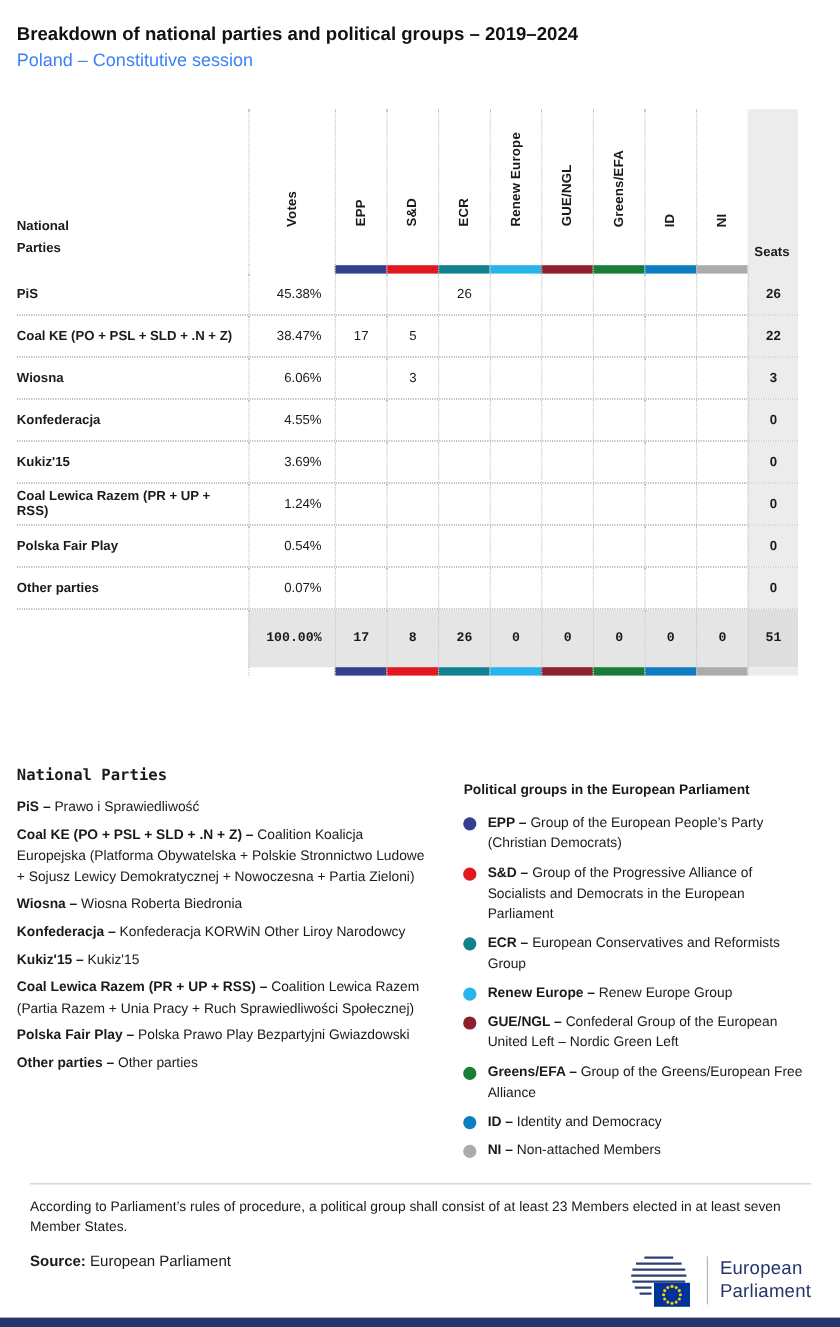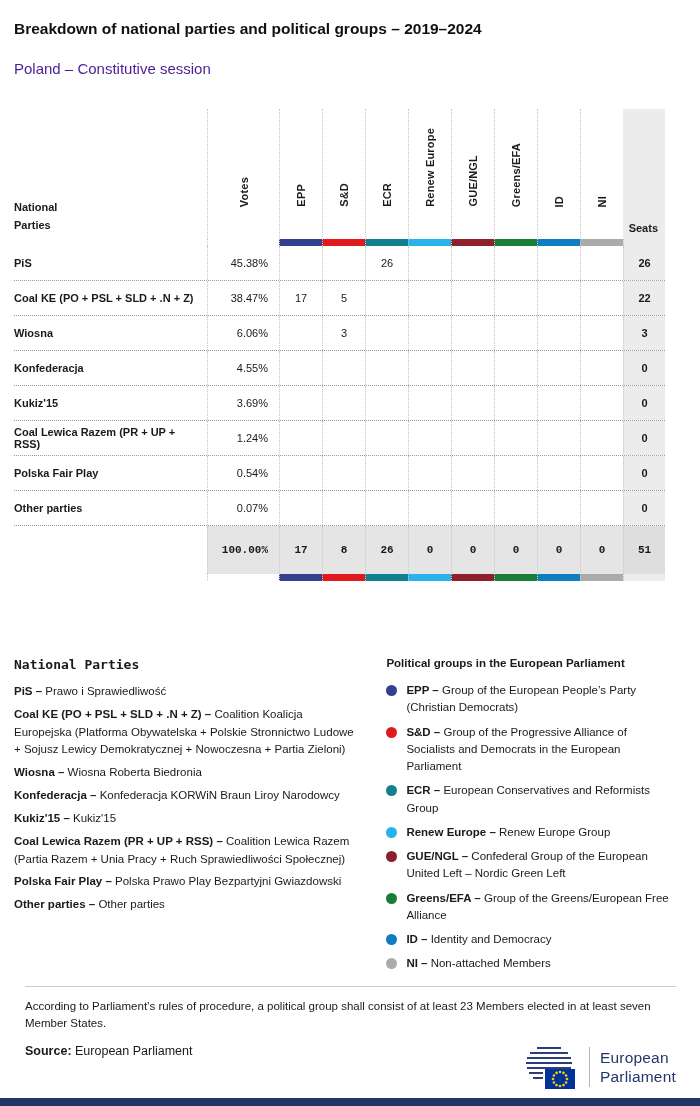--- a/index.html
+++ b/index.html
@@ -2,21 +2,21 @@
 <html><head>
 <meta charset="utf-8">
 <style>
   * { margin:0; padding:0; box-sizing:border-box; }
   body { background:#f2f2f2; font-family:"Liberation Sans", sans-serif; color:#1a1a1a; }
   .page { width:700px; height:1106px; background:#ffffff; position:relative; overflow:hidden; margin:0 auto; }
   .content { padding:20px 24px 0 14px; }
   .b { font-weight:700; }
 
   .title { font-size:15.5px; font-weight:700; color:#111; }
-  .subtitle { font-size:15px; font-weight:400; color:#4c1d95; margin-top:22px; }
+  .subtitle { font-size:15px; font-weight:400; color:#3b82f6; margin-top:4px; }
 
   
   .table { margin-top:32px; width:651px; }
   .t-row { display:grid; grid-template-columns:193px 72px repeat(8,43px) 42px; }
   .t-header { height:130px; }
   .t-bars { height:7px; }
   .t-body { height:35px; border-bottom:1px dotted #999; }
   .t-total { height:48px;font-family:Liberation Mono, monospace; }
   .cell { display:flex; align-items:center; font-size:11px; }
   .c-votes, .c-grp, .c-seats { border-left:1px dotted #c6c6c6; }
@@ -30,21 +30,21 @@
   .h-seats { align-items:flex-end; justify-content:flex-end; padding:0 7px 5px 0; }
 
   .c-party { font-weight:700; padding-right:6px; }
   .votes-val { justify-content:flex-end; padding-right:11px; }
   .num { justify-content:center; }
   .c-seats.num { font-weight:700; }
 
   
   .legend-wrap { display:flex; gap:29px; margin-top:76px; }
   .legend-left { width:345px; }
-  .legend-right { width:291px; }
+  .legend-right { width:291px;margin-top:14px; }
   .np-heading { font-family:"DejaVu Sans Mono", monospace; font-size:13px; font-weight:700; margin-bottom:11px; }
   .pg-heading { font-size:11.5px; font-weight:700; margin-bottom:13px; }
   .np-item { font-size:11.5px; line-height:1.55; margin-bottom:5px; }
   .pg-item { display:flex; gap:9px; font-size:11.5px; line-height:1.5; margin-bottom:7px; }
   .dot { width:11px; height:11px; border-radius:50%; flex:0 0 11px; margin-top:3px; background:#888; }
 
   
   .footnote { position:absolute; left:25px; right:24px; top:986px; border-top:1px solid #cccccc; padding-top:11px; font-size:11.5px; line-height:1.5; color:#1a1a1a; }
   .source-row { position:absolute; left:25px; right:24px; bottom:16px; display:flex; justify-content:space-between; align-items:flex-start; }
   .source-line { font-size:12.5px; }
@@ -255,21 +255,21 @@
         <div class="cell c-seats seats-bg"></div>
       </div>
     </div>
 
     <div class="legend-wrap">
       <div class="legend-left">
         <div class="np-heading">National Parties</div>
         <p class="np-item"><span class="b">PiS –</span> <span>Prawo i Sprawiedliwość</span></p>
         <p class="np-item"><span class="b">Coal KE (PO + PSL + SLD + .N + Z) –</span> <span>Coalition Koalicja Europejska (Platforma Obywatelska + Polskie Stronnictwo Ludowe + Sojusz Lewicy Demokratycznej + Nowoczesna + Partia Zieloni)</span></p>
         <p class="np-item"><span class="b">Wiosna –</span> <span>Wiosna Roberta Biedronia</span></p>
-        <p class="np-item"><span class="b">Konfederacja –</span> <span>Konfederacja KORWiN Braun Liroy Narodowcy</span></p>
+        <p class="np-item"><span class="b">Konfederacja –</span> <span>Konfederacja KORWiN Other Liroy Narodowcy</span></p>
         <p class="np-item"><span class="b">Kukiz'15 –</span> <span>Kukiz'15</span></p>
         <p class="np-item"><span class="b">Coal Lewica Razem (PR + UP + RSS) –</span> <span>Coalition Lewica Razem (Partia Razem + Unia Pracy + Ruch Sprawiedliwości Społecznej)</span></p>
         <p class="np-item"><span class="b">Polska Fair Play –</span> <span>Polska Prawo Play Bezpartyjni Gwiazdowski</span></p>
         <p class="np-item"><span class="b">Other parties –</span> <span>Other parties</span></p>
       </div>
 
       <div class="legend-right">
         <div class="pg-heading">Political groups in the European Parliament</div>
         <div class="pg-item">
             <span class="dot" style="background-color: rgb(51, 64, 142);"></span>

